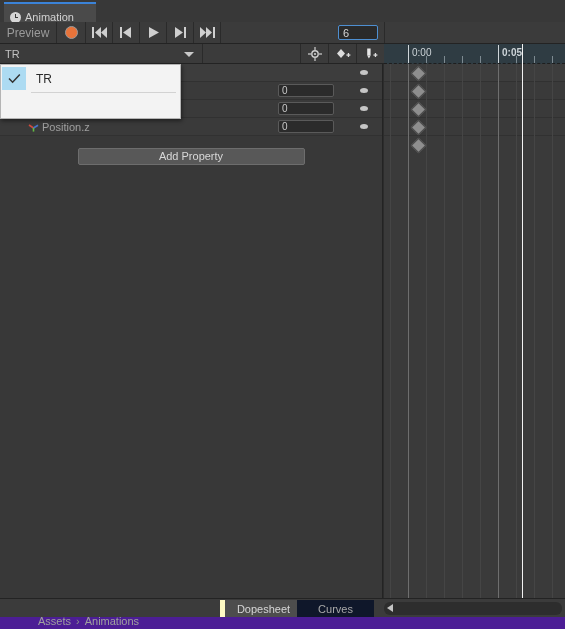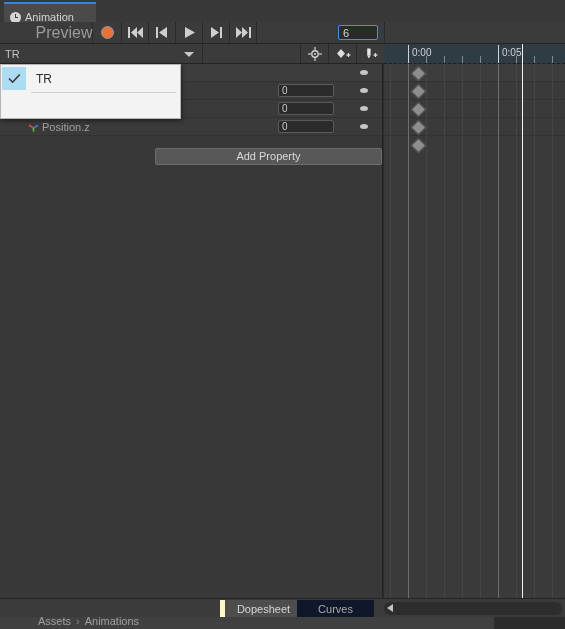--- a/index.html
+++ b/index.html
@@ -52,21 +52,21 @@
     display: flex; align-items: stretch;
   }
   .tb-btn {
     width: 26px; border-right: 1px solid #2a2a2a;
     display: flex; align-items: center; justify-content: center;
     background: #3b3b3b;
   }
   #preview-btn {
     width: 56px; display: flex; align-items: center; justify-content: center;
     background: #3b3b3b; border-right: 1px solid #2a2a2a;
-    color: #9a9a9a; font-size: 16px; padding-left: 36px;
+    color: #9a9a9a; font-size: 12px;
   }
   #record-btn { width: 28px; }
   .rec-dot {
     width: 13px; height: 13px; border-radius: 50%;
     background: #e8733a; border: 1px solid #9a9a9a;
     box-sizing: border-box;
   }
   .tb-ico { fill: #cfcfcf; }
   #frame-spacer {
     flex: 1; background: #3b3b3b; border-right: 1px solid #2a2a2a;
@@ -139,21 +139,21 @@
     color: #c9c9c9; font-size: 10px;
     display: flex; align-items: center; padding-left: 3px;
   }
   .prop-dot {
     position: absolute; left: 360px; top: 6px;
     width: 8px; height: 5px; border-radius: 50%;
     background: #c6c6c6;
   }
   #add-property-row {
     position: relative; height: 40px;
-    display: flex; align-items: center; justify-content: flex-end;
+    display: flex; align-items: center; justify-content: center;
   }
   #add-property-btn {
     width: 227px; height: 17px;
     background: #585858; border: 1px solid #6d6d6d; border-radius: 2px;
     box-sizing: border-box;
     color: #d8d8d8; font-size: 11px;
     display: flex; align-items: center; justify-content: center;
   }
 
   
@@ -228,22 +228,22 @@
   }
   #hscroll-arrow {
     position: absolute; left: 387px; top: 5px;
     width: 0; height: 0;
     border-top: 4px solid transparent; border-bottom: 4px solid transparent;
     border-right: 6px solid #c4c4c4;
   }
 
   
   #status-strip {
-    position: absolute; left: 0; top: 617px; width: 494px; height: 12px;
-    background: #404040;
+    position: absolute; left: 0; top: 617px; width: 565px; height: 12px;
+    background: #4c1d95;
     text-align: center;
   }
   #breadcrumb {
     position: absolute; left: 38px; top: -2px;
     color: #a0a0a0; font-size: 11px; white-space: nowrap;
     display: flex; align-items: center; gap: 5px;
   }
   #breadcrumb .sep { color: #8c8c8c; }
 
   
@@ -411,21 +411,21 @@
 <div id="timeline">
 
   <div id="ruler">
     <div class="ruler-major" style="left:24px;"></div>
     <div class="ruler-lbl" style="left:28px;">0:00</div>
     <div class="ruler-tick" style="left:42px;"></div>
     <div class="ruler-tick" style="left:60px;"></div>
     <div class="ruler-tick" style="left:78px;"></div>
     <div class="ruler-tick" style="left:96px;"></div>
     <div class="ruler-major" style="left:114px;"></div>
-    <div class="ruler-lbl" style="left:118px;">0:05</div>
+    <div class="ruler-lbl" style="left:118px;font-weight:bold;">0:05</div>
     <div class="ruler-tick" style="left:132px;"></div>
     <div class="ruler-tick" style="left:150px;"></div>
     <div class="ruler-tick" style="left:168px;"></div>
   </div>
 
   <div id="dope-body">
     <div class="dope-rowbg" style="top:0px;"></div>
     <div class="dope-rowline" style="top:17px;"></div>
     <div class="dope-rowline" style="top:35px;"></div>
     <div class="dope-rowline" style="top:53px;"></div>

